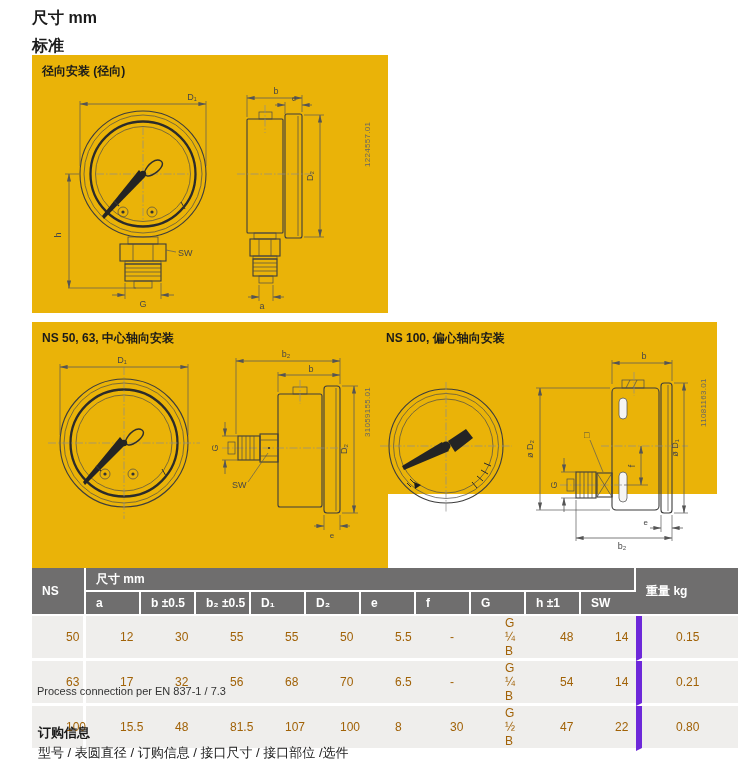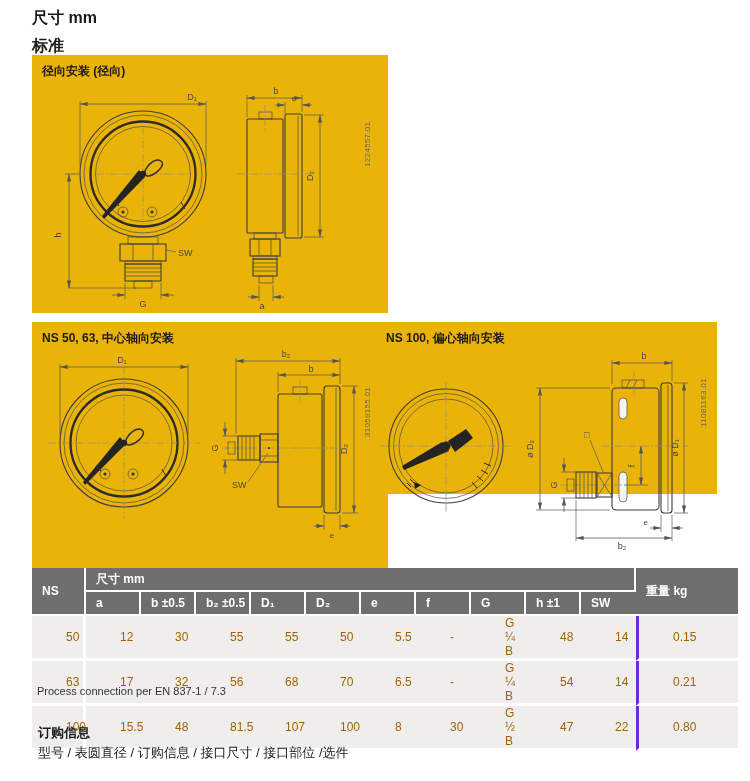--- a/index.html
+++ b/index.html
@@ -22,21 +22,21 @@
   .code{font-size:8px;fill:#666;letter-spacing:.3px;}
   .dark{fill:#242424;stroke:none;}
   .lite{fill:#f6f5f3;}
   
   .dim-table{position:absolute;left:32px;top:568px;width:706px;border-collapse:separate;border-spacing:0;font-size:12px;table-layout:fixed;}
   .dim-table th,.dim-table td{text-align:left;padding:0 0 0 10px;font-weight:normal;}
   .dim-table thead th{background:#6f6e6e;color:#fff;font-weight:bold;height:22px;border-right:2px solid #fff;border-bottom:2px solid #fff;}
   .dim-table thead th:last-child{border-right:none;}
   .dim-table tbody td{background:#efeeec;height:20px;border-bottom:3px solid #fff;color:#a16207;padding-left:34px;}
   .dim-table tbody td.c-ns{border-right:3px solid #fff;}
-  .dim-table tbody td.c-wt{border-left:3px solid #6d28d9;}
+  .dim-table tbody td.c-wt{border-left:6px solid #6d28d9;}
   .footnote{position:absolute;left:37px;top:685px;font-size:11px;color:#333;}
   .ordering-title{position:absolute;left:38px;top:724px;font-size:13px;font-weight:bold;}
   .ordering-line{position:absolute;left:38px;top:744px;font-size:13px;}
 </style>
 </head>
 <body>
 
 <div class="page">
 
   <div class="title">尺寸 mm</div>

